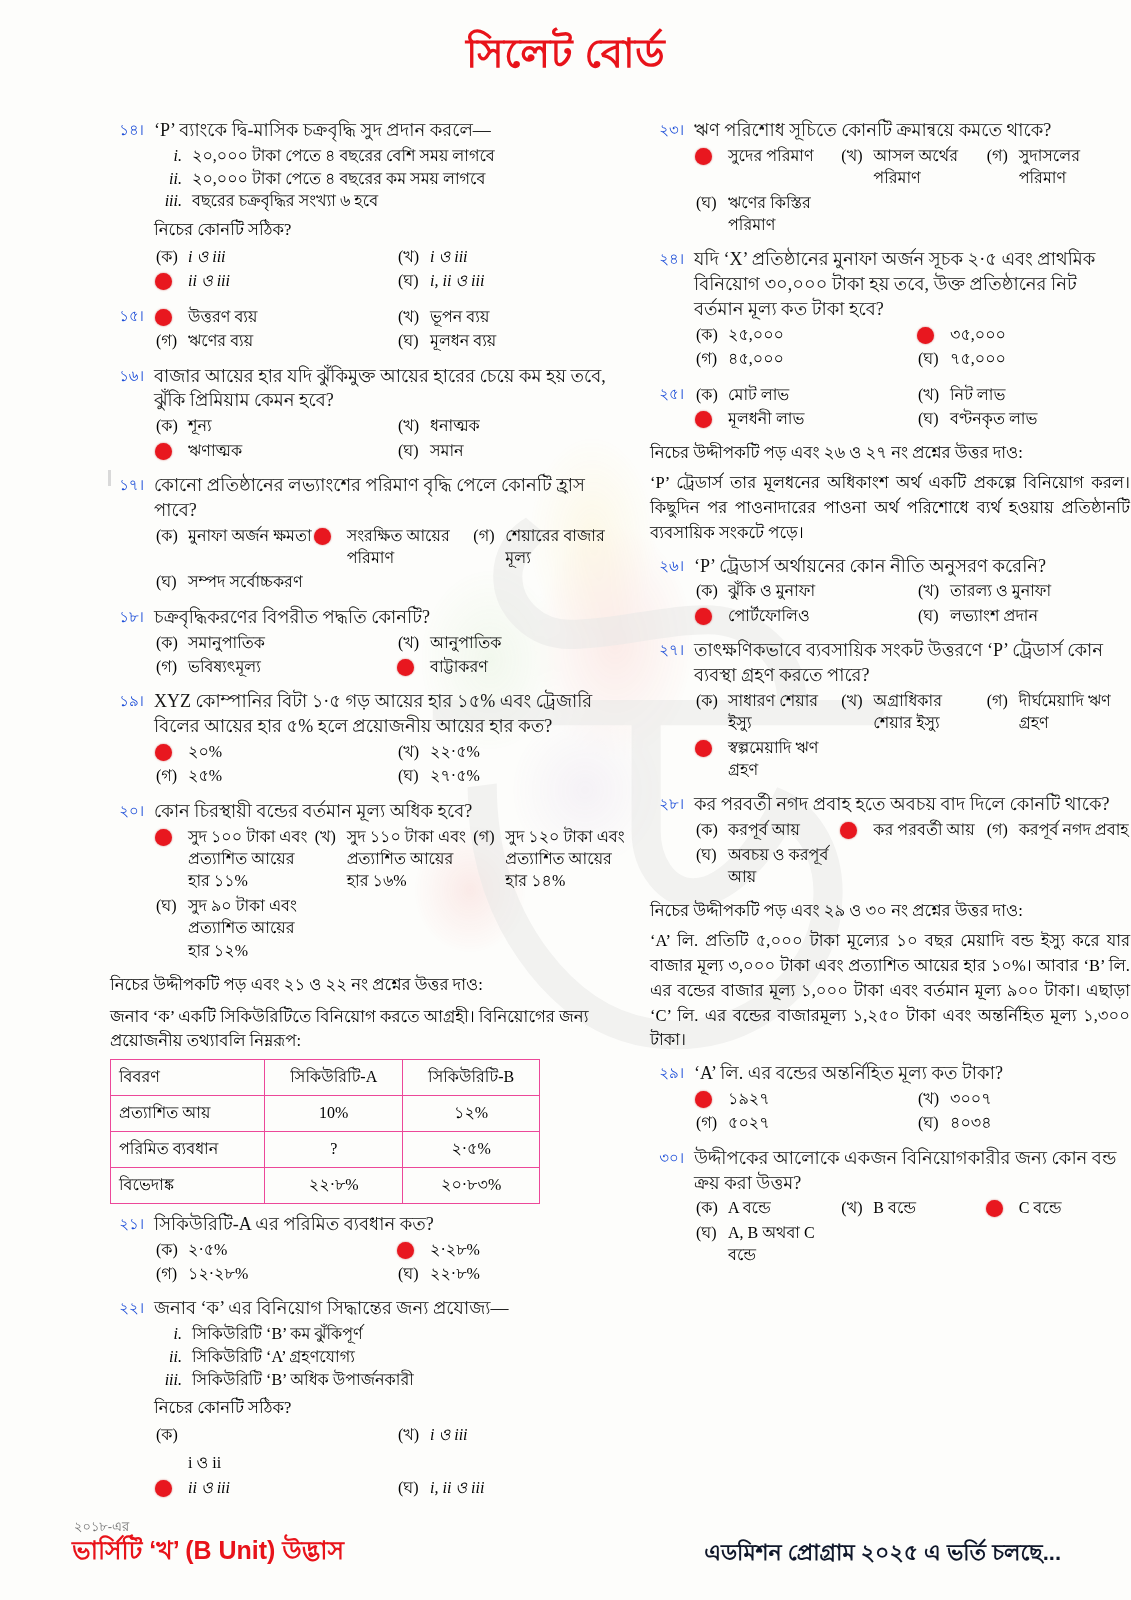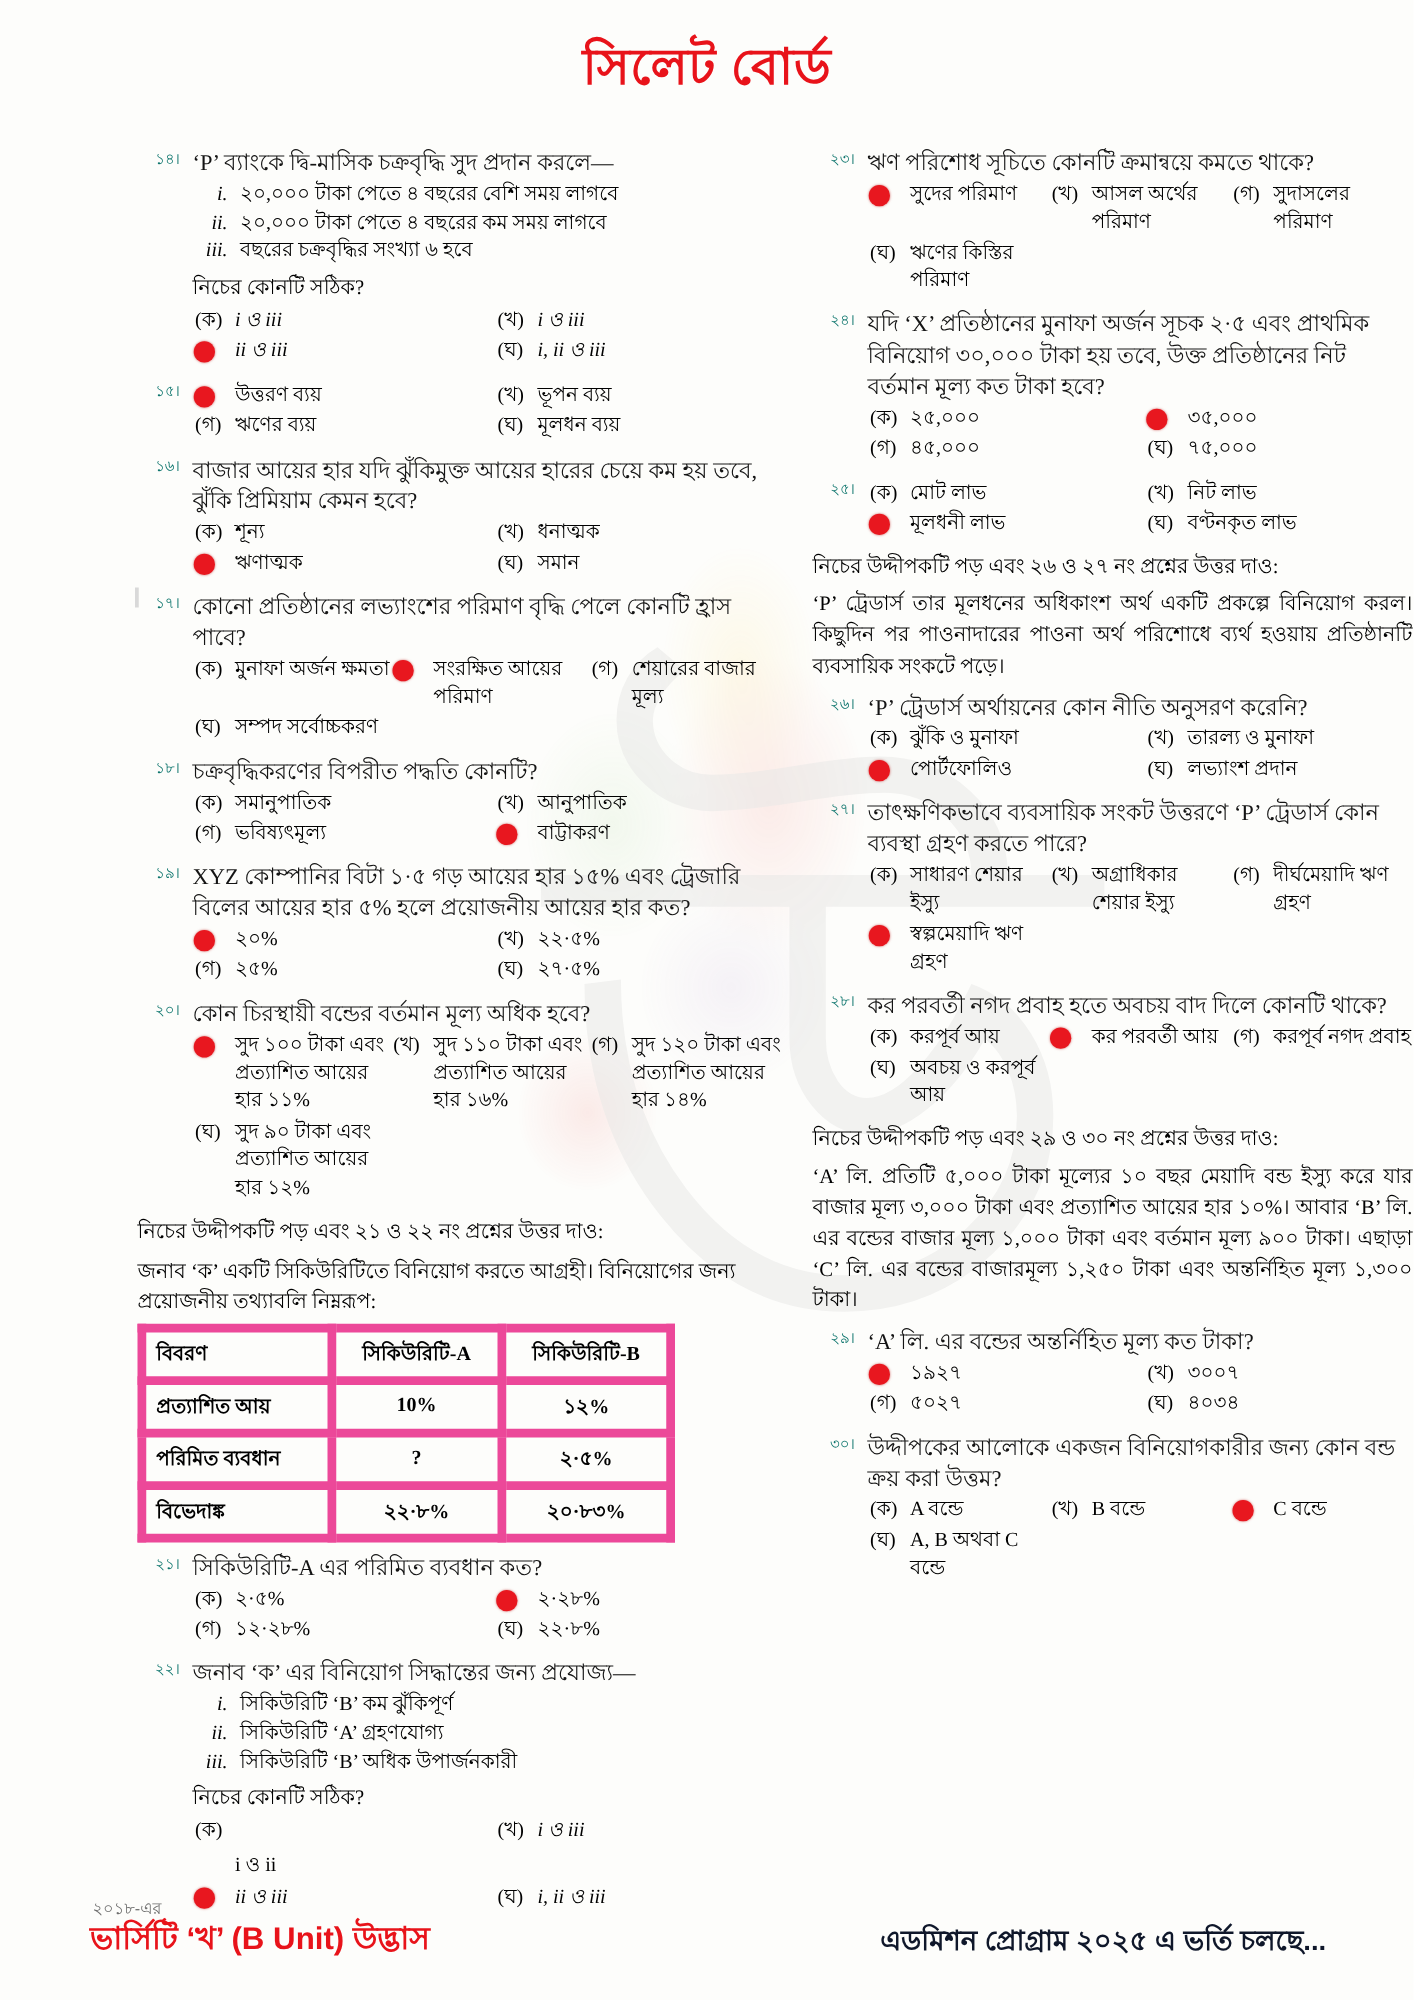--- a/index.html
+++ b/index.html
@@ -110,22 +110,22 @@
   .q {
     display: flex;
     margin-bottom: 11px;
     align-items: flex-start;
   }
   .q-num {
     width: 44px;
     flex: 0 0 44px;
     text-align: right;
     padding-right: 10px;
-    font-size: 12px;
-    color: #0f766e;
+    font-size: 15px;
+    color: #1d4ed8;
   }
   .q-body { flex: 1 1 auto; }
   .q-text {
     font-size: 18px;
     line-height: 1.38;
     color: #141414;
   }
 
   .roman-list { margin: 2px 0 4px 0; }
   .roman-row {
@@ -200,25 +200,25 @@
     line-height: 1.45;
     margin: 8px 0 4px 0;
   }
 
   table.sec-table {
     border-collapse: collapse;
     margin: 6px 0 8px 0;
     width: 430px;
   }
   table.sec-table td, table.sec-table th {
-    border: 7px solid #ec4899;
+    border: 1px solid #ec4899;
     font-size: 16px;
     padding: 4px 8px;
     text-align: center;
-    font-weight: bold;
+    font-weight: normal;
   }
   table.sec-table td.first, table.sec-table th.first { text-align: left; }
 
   .footer {
     position: absolute;
     left: 0;
     bottom: 26px;
     width: 1131px;
     z-index: 4;
   }

